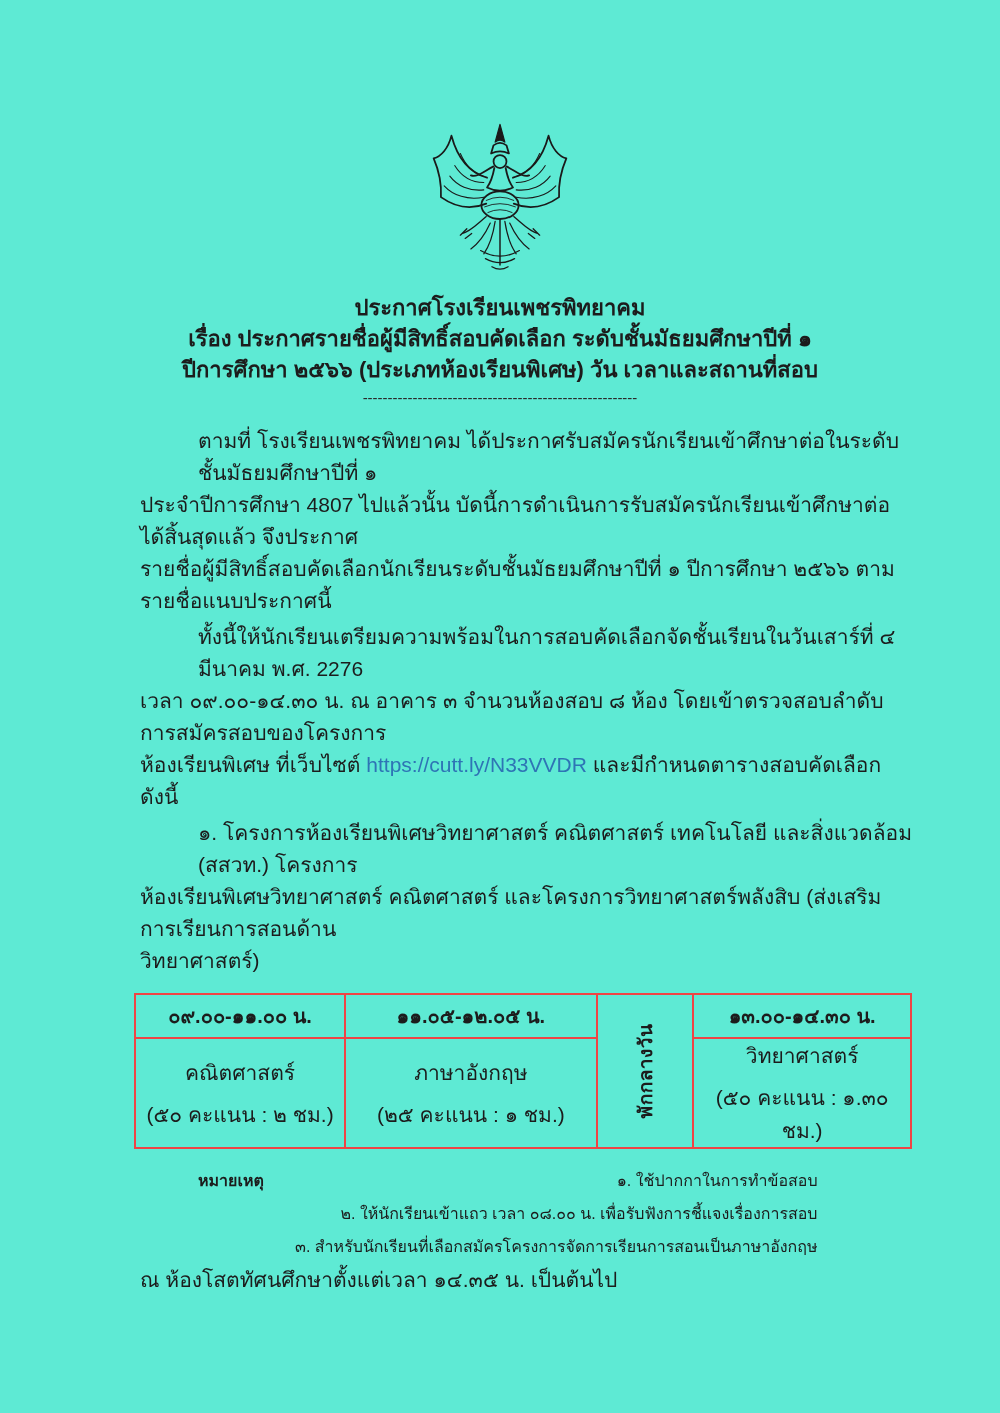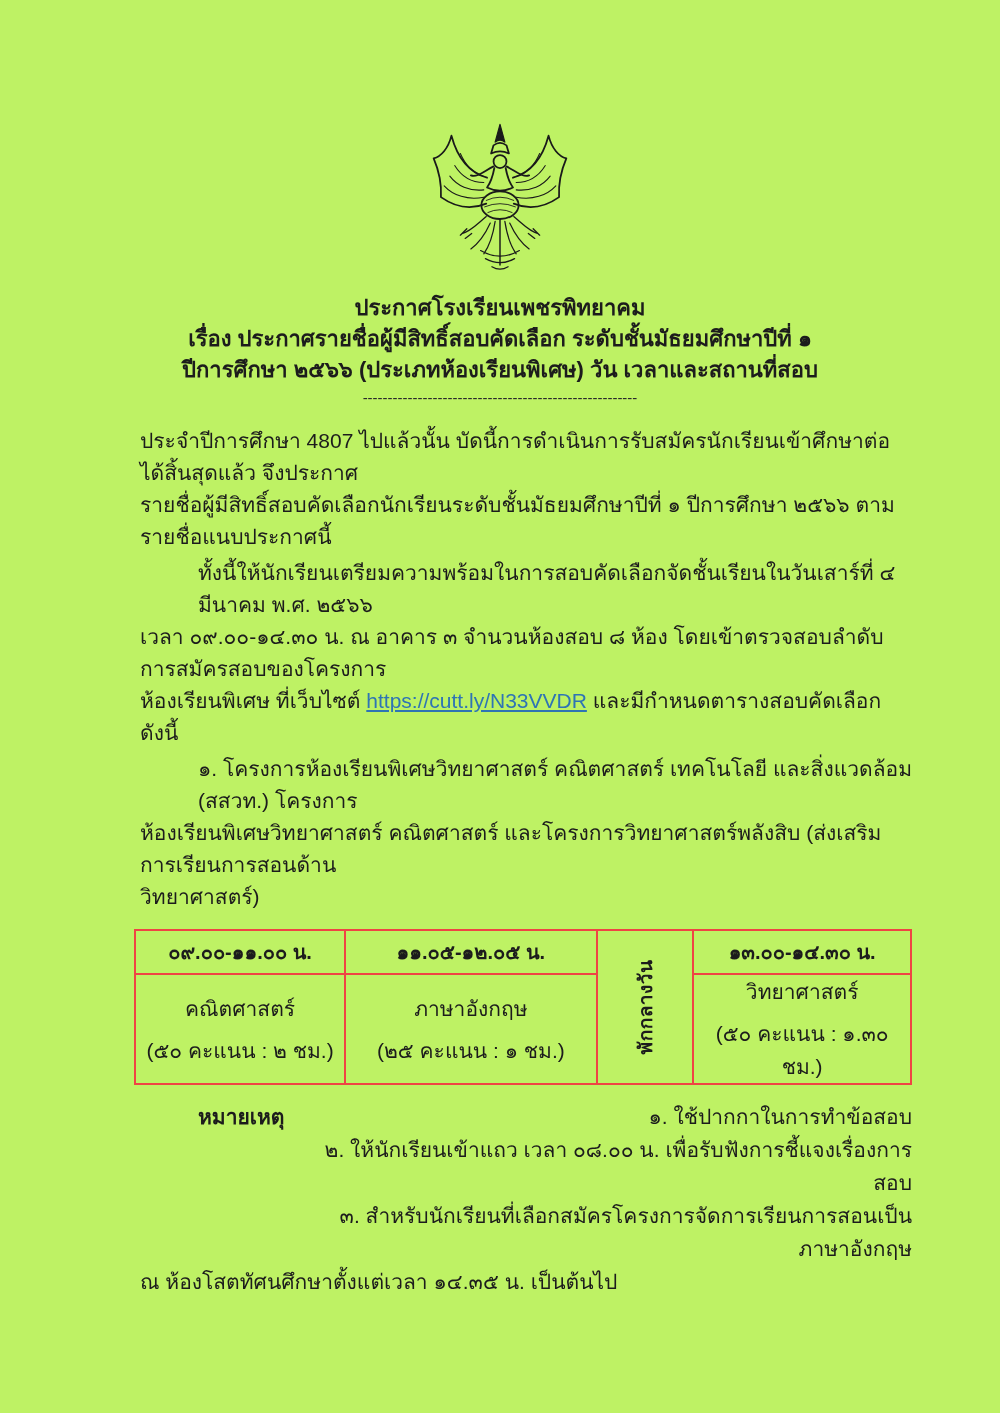--- a/index.html
+++ b/index.html
@@ -1,21 +1,21 @@
 <!DOCTYPE html>
 <html><head>
 <meta charset="utf-8">
 <style>
   html, body { margin: 0; padding: 0; background: #ffffff; }
   .page {
     position: relative;
     width: 1000px;
     height: 1413px;
     margin: 0 auto;
-    background: #bef264;
+    background: #5eead4;
     color: #1c1c1c;
     font-family: "Liberation Sans", sans-serif;
     overflow: hidden;
   }
   .content { padding: 0 88px 0 140px; }
 
   .emblem-wrap {
     display: flex;
     justify-content: center;
     padding-top: 118px;
@@ -40,21 +40,20 @@
     overflow: hidden;
   }
 
   .para { margin-top: 20px; font-size: 21px; }
   .para .line { line-height: 32px; }
   .para .first { padding-left: 58px; }
   .para.tight { margin-top: 4px; }
 
   a.doc-link, .doc-link {
     color: #2e74b5;
-    text-decoration: underline;
     cursor: pointer;
   }
 
   table.sched {
     border-collapse: collapse;
     table-layout: fixed;
     margin-top: 16px;
     margin-left: -6px;
   }
   table.sched td {
@@ -70,21 +69,21 @@
   td.vcell { width: 36px; }
   .vtext {
     display: inline-block;
     transform: rotate(-90deg);
     white-space: nowrap;
     font-weight: bold;
     font-size: 19px;
     letter-spacing: 0.5px;
   }
 
-  .notes { display: flex; margin-top: 15px; font-size: 21px; gap: 39px; }
+  .notes { display: flex; margin-top: 15px; font-size: 16px; }
   .notes-label { font-weight: bold; margin-left: 58px; width: 97px; line-height: 33px; }
   .notes-items .line { line-height: 33px; text-align: right; }
   .notes-cont { font-size: 21px; }
   .notes-cont .line { line-height: 33px; }
 </style>
 </head>
 <body>
 
 <div class="page">
 
@@ -130,26 +129,27 @@
   <div class="title-block">
     <div class="title-line">ประกาศโรงเรียนเพชรพิทยาคม</div>
     <div class="title-line">เรื่อง ประกาศรายชื่อผู้มีสิทธิ์สอบคัดเลือก ระดับชั้นมัธยมศึกษาปีที่ ๑</div>
     <div class="title-line">ปีการศึกษา ๒๕๖๖ (ประเภทห้องเรียนพิเศษ) วัน เวลาและสถานที่สอบ</div>
   </div>
   <div class="sep">-------------------------------------------------------</div>
 
   <div class="content">
 
     <div class="para">
+      <div class="line first">ตามที่ โรงเรียนเพชรพิทยาคม ได้ประกาศรับสมัครนักเรียนเข้าศึกษาต่อในระดับชั้นมัธยมศึกษาปีที่ ๑</div>
       <div class="line">ประจำปีการศึกษา 4807 ไปแล้วนั้น บัดนี้การดำเนินการรับสมัครนักเรียนเข้าศึกษาต่อได้สิ้นสุดแล้ว จึงประกาศ</div>
       <div class="line">รายชื่อผู้มีสิทธิ์สอบคัดเลือกนักเรียนระดับชั้นมัธยมศึกษาปีที่ ๑ ปีการศึกษา ๒๕๖๖ ตามรายชื่อแนบประกาศนี้</div>
     </div>
 
     <div class="para tight">
-      <div class="line first">ทั้งนี้ให้นักเรียนเตรียมความพร้อมในการสอบคัดเลือกจัดชั้นเรียนในวันเสาร์ที่ ๔ มีนาคม พ.ศ. ๒๕๖๖</div>
+      <div class="line first">ทั้งนี้ให้นักเรียนเตรียมความพร้อมในการสอบคัดเลือกจัดชั้นเรียนในวันเสาร์ที่ ๔ มีนาคม พ.ศ. 2276</div>
       <div class="line">เวลา ๐๙.๐๐-๑๔.๓๐ น. ณ อาคาร ๓ จำนวนห้องสอบ ๘ ห้อง โดยเข้าตรวจสอบลำดับการสมัครสอบของโครงการ</div>
       <div class="line"><span>ห้องเรียนพิเศษ ที่เว็บไซต์ </span><span class="doc-link">https://cutt.ly/N33VVDR</span><span> และมีกำหนดตารางสอบคัดเลือกดังนี้</span></div>
     </div>
 
     <div class="para tight">
       <div class="line first">๑. โครงการห้องเรียนพิเศษวิทยาศาสตร์ คณิตศาสตร์ เทคโนโลยี และสิ่งแวดล้อม (สสวท.) โครงการ</div>
       <div class="line">ห้องเรียนพิเศษวิทยาศาสตร์ คณิตศาสตร์ และโครงการวิทยาศาสตร์พลังสิบ (ส่งเสริมการเรียนการสอนด้าน</div>
       <div class="line">วิทยาศาสตร์)</div>
     </div>
 

